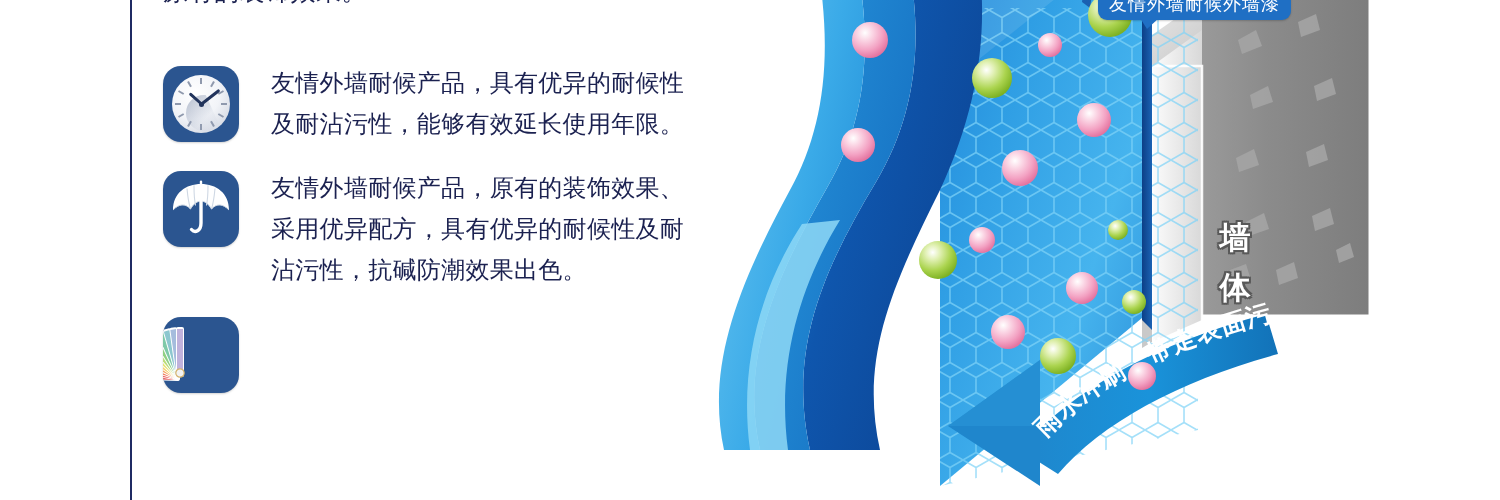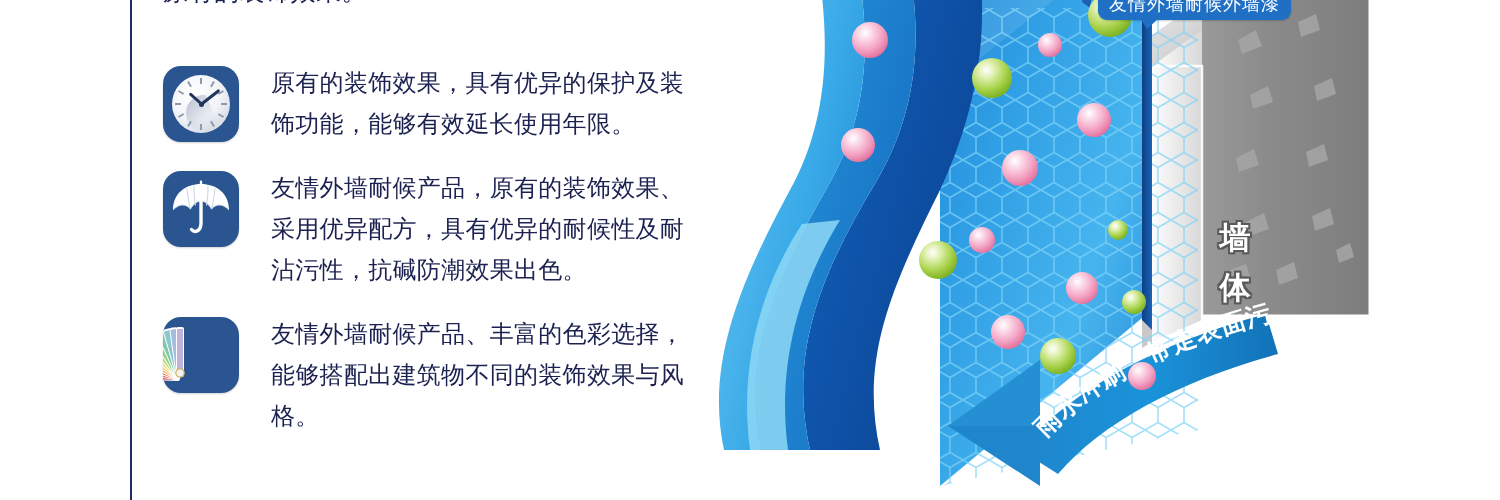--- a/index.html
+++ b/index.html
@@ -212,21 +212,21 @@
           <div class="tick" style="transform:rotate(240deg)"></div>
           <div class="tick" style="transform:rotate(270deg)"></div>
           <div class="tick" style="transform:rotate(300deg)"></div>
           <div class="tick" style="transform:rotate(330deg)"></div>
           <div class="clock-shade"></div>
           <div class="hand hand-h"></div>
           <div class="hand hand-m"></div>
           <div class="clock-pin"></div>
         </div>
       </div>
-      <div class="feature-text">原有的装饰效果，具有优异的保护及装饰功能，能够有效延长使用年限。</div>
+      <div class="feature-text">友情外墙耐候产品，具有优异的耐候性及耐沾污性，能够有效延长使用年限。</div>
     </div>
 
     <div class="feature">
       <div class="feature-icon">
         <svg class="umb-svg" width="76" height="76" viewBox="0 0 76 76">
           <path d="M10 39 C10 22 23 13 38 13 C53 13 66 22 66 39 C60 33 54 32 48.5 38 C44 31 40 30 38 30 C36 30 32 31 27.5 38 C22 32 16 33 10 39 Z" fill="#ffffff"></path>
           <path d="M10 39 C16 33 22 32 27.5 38 C30 33.5 33 30.6 38 30" fill="none" stroke="#cfd8e4" stroke-width="1"></path>
           <path d="M38 30 C43 30.6 46 33.5 48.5 38 C54 32 60 33 66 39" fill="none" stroke="#cfd8e4" stroke-width="1"></path>
           <path d="M24 17.5 C24.5 23 25.5 31.5 27.5 38" fill="none" stroke="#cfd8e4" stroke-width="1.1"></path>
           <path d="M31 14.3 C31 21 31.5 30 32.6 34.5" fill="none" stroke="#cfd8e4" stroke-width="1.1"></path>
@@ -295,21 +295,20 @@
                 </g>
               <g transform="rotate(0)">
                   <rect x="-4" y="-50" width="8" height="50" rx="2" fill="#ffffff"></rect>
                   <rect x="-3" y="-48" width="6" height="44" fill="#bfb2dc"></rect>
                 </g>
             </g>
             <circle cx="0" cy="-4" r="4.2" fill="#f3f3f3" stroke="#d4b26a" stroke-width="1.2"></circle>
           </g>
         </svg>
       </div>
-      <div class="feature-text">友情外墙耐候产品、丰富的色彩选择，能够搭配出建筑物不同的装饰效果与风格。</div>
     </div>
 
   </div>
 
   <div class="illus">
     <svg width="810" height="620" viewBox="0 0 810 620">
       <defs>
 
         <linearGradient id="coatGrad" x1="0" y1="0" x2="1" y2="1">
           <stop offset="0%" stop-color="#1d7fd6"></stop>

